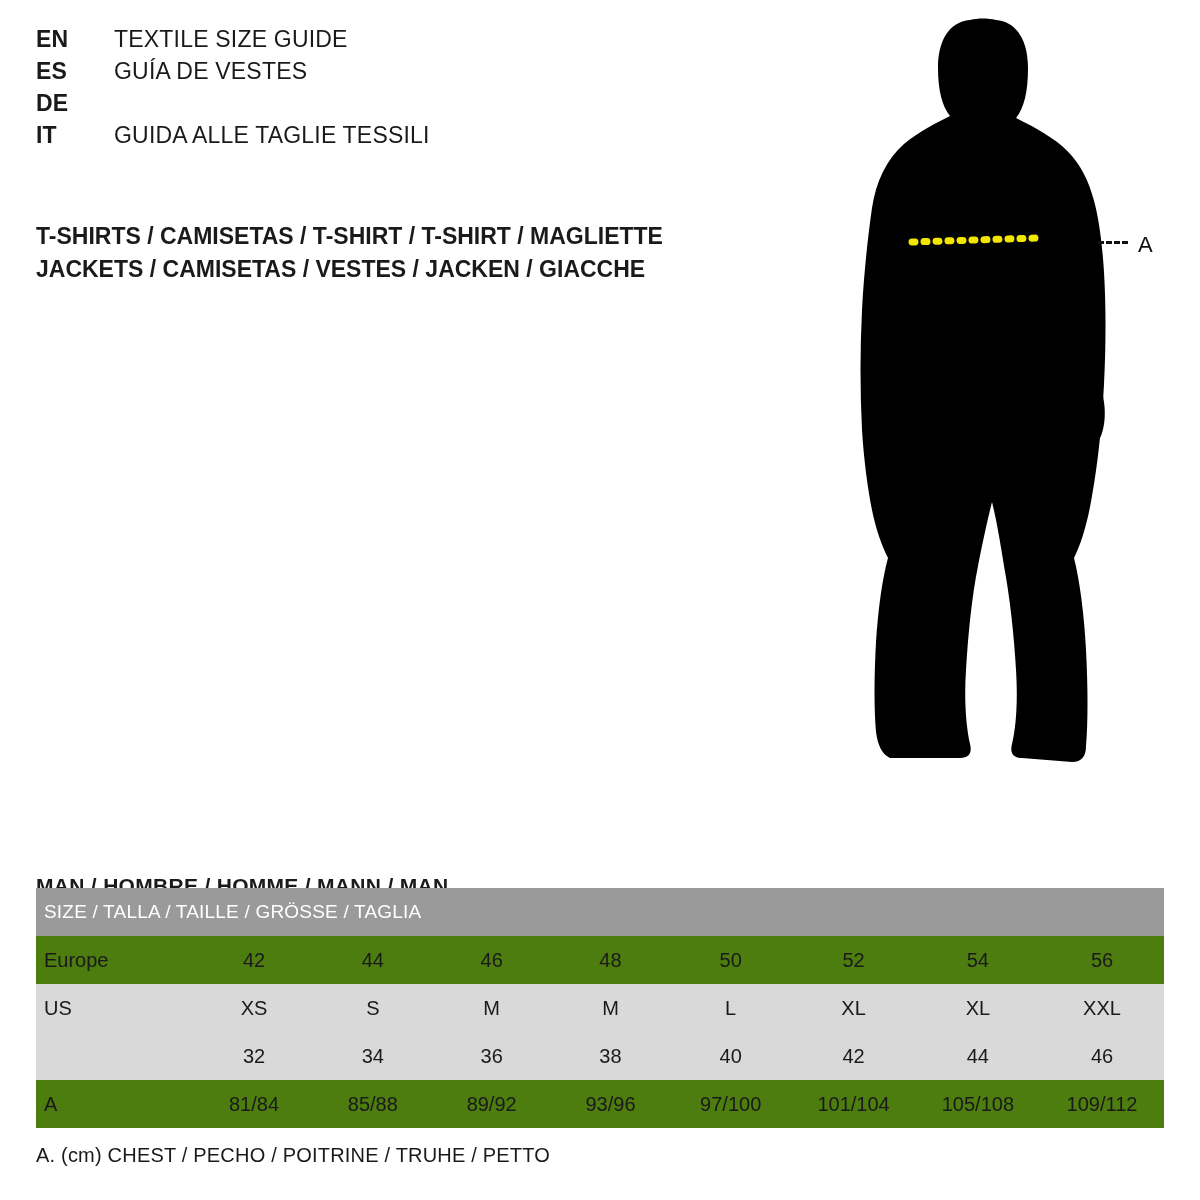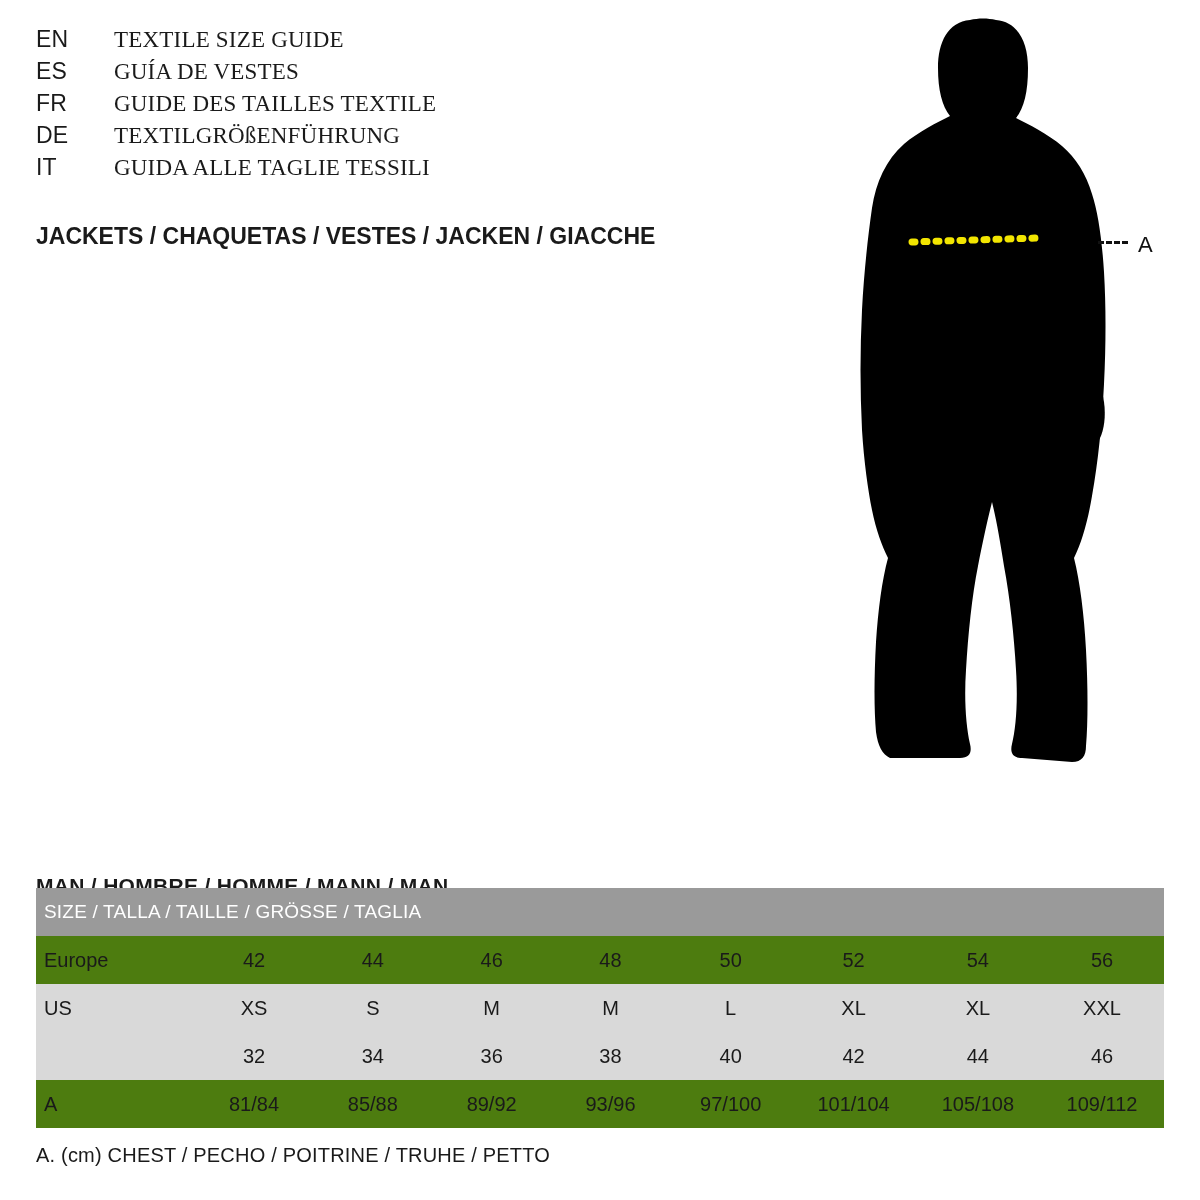--- a/index.html
+++ b/index.html
@@ -26,26 +26,25 @@
   .lang-row {
     display: flex;
     align-items: baseline;
     height: 32px;
     font-size: 23px;
     letter-spacing: 0.2px;
   }
   .lang-code {
     width: 78px;
     flex: 0 0 78px;
-    font-weight: 400;
+    font-weight: 700;
   }
   .lang-text {
     font-weight: 400;
     white-space: nowrap;
-    font-family: Liberation Serif, serif;
   }
 
   .garment-lines {
     position: absolute;
     left: 36px;
     top: 220px;
   }
   .garment-line {
     font-size: 23px;
     font-weight: bold;
@@ -139,35 +138,31 @@
 <div class="lang-block">
   <div class="lang-row">
     <div class="lang-code">EN</div>
     <div class="lang-text">TEXTILE SIZE GUIDE</div>
   </div>
   <div class="lang-row">
     <div class="lang-code">ES</div>
     <div class="lang-text">GUÍA DE VESTES</div>
   </div>
   <div class="lang-row">
-    <div class="lang-code">FR</div>
-    <div class="lang-text">GUIDE DES TAILLES TEXTILE</div>
-  </div>
-  <div class="lang-row">
     <div class="lang-code">DE</div>
-    <div class="lang-text">TEXTILGRÖßENFÜHRUNG</div>
   </div>
   <div class="lang-row">
     <div class="lang-code">IT</div>
     <div class="lang-text">GUIDA ALLE TAGLIE TESSILI</div>
   </div>
 </div>
 
 <div class="garment-lines">
-  <div class="garment-line">JACKETS / CHAQUETAS / VESTES / JACKEN / GIACCHE</div>
+  <div class="garment-line">T-SHIRTS / CAMISETAS / T-SHIRT / T-SHIRT / MAGLIETTE</div>
+  <div class="garment-line">JACKETS / CAMISETAS / VESTES / JACKEN / GIACCHE</div>
 </div>
 
 <div class="figure-wrap">
   <svg width="360" height="780" viewBox="0 0 360 780">
     <path fill="#000000" d="
       M150,10
       C128,12 118,32 118,58
       C118,80 122,96 130,106
       C118,112 98,122 84,134
       C66,150 56,172 52,198

